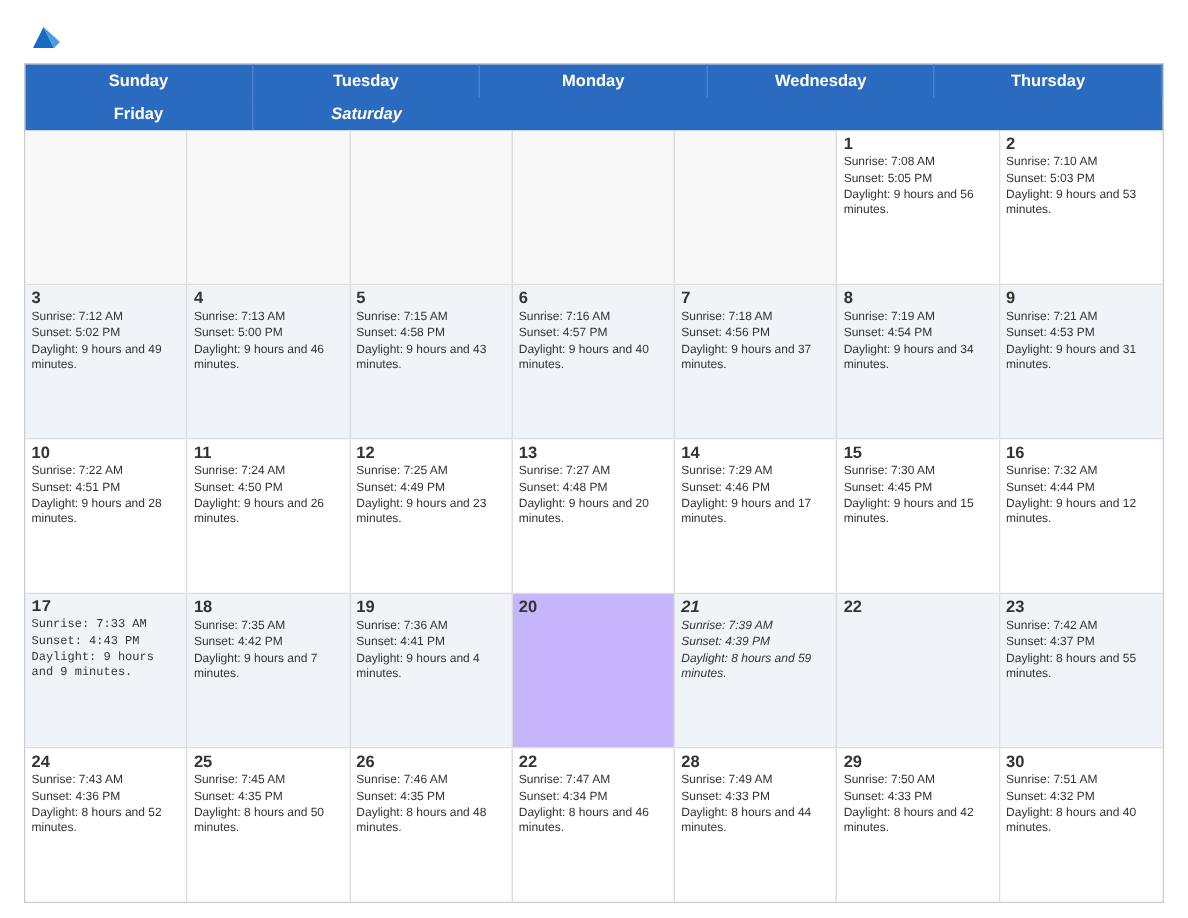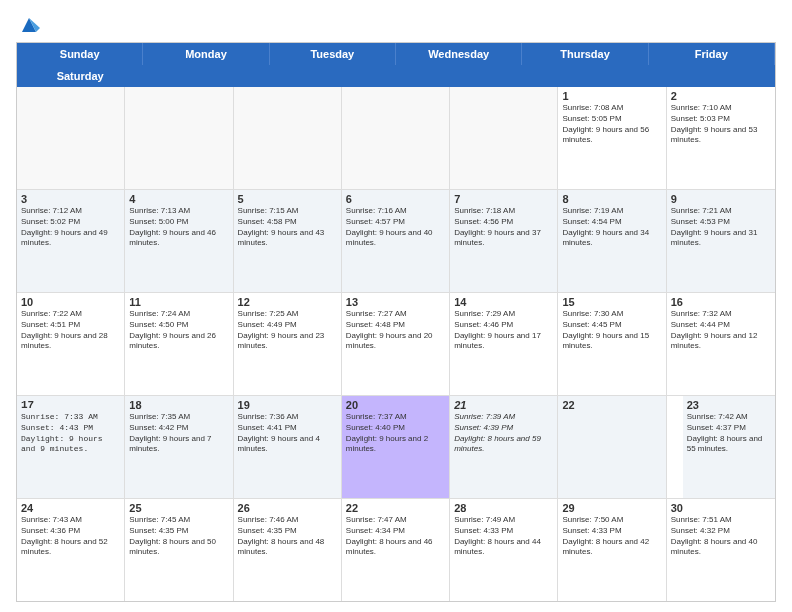--- a/index.html
+++ b/index.html
@@ -43,32 +43,32 @@
       font-weight: bold;
       color: #333;
       line-height: 1.1;
     }
     .location {
       font-size: 14px;
       color: #555;
     }
     .cal-header {
       display: grid;
-      grid-template-columns: repeat(6, 1fr);
+      grid-template-columns: repeat(5, 1fr);
       background: #2a6abf;
     }
     .cal-header-cell {
       color: #fff;
       font-size: 11px;
       font-weight: bold;
       padding: 5px 4px;
       text-align: center;
       border-right: 1px solid #4a80cc;
     }
-    .cal-header-cell:last-child { border-right: none; }
+    .cal-header-cell:last-child { border-right: none; font-style: italic; }
     .cal-body {
       flex: 1;
       display: flex;
       flex-direction: column;
     }
     .cal-row {
       display: grid;
       grid-template-columns: repeat(7, 1fr);
       flex: 1;
       border-bottom: 1px solid #ddd;
@@ -123,22 +123,22 @@
     </div>
     <div class="title-block">
       <div class="month-title"></div>
       <div class="location"></div>
     </div>
   </div>
 
   <div class="outer-border">
     <div class="cal-header">
     <div class="cal-header-cell">Sunday</div>
+        <div class="cal-header-cell">Tuesday</div>
         <div class="cal-header-cell">Monday</div>
-        <div class="cal-header-cell">Tuesday</div>
         <div class="cal-header-cell">Wednesday</div>
         <div class="cal-header-cell">Thursday</div>
         <div class="cal-header-cell">Friday</div>
         <div class="cal-header-cell">Saturday</div>
       </div>
     <div class="cal-body">
     <div class="cal-row">
           <div class="cal-cell empty"></div>
           <div class="cal-cell empty"></div>
           <div class="cal-cell empty"></div>
@@ -221,30 +221,29 @@
           <div class="cal-cell" style="background: rgb(240, 244, 248);">
             <span class="day-num">18</span>
             <div class="cell-info">Sunrise: 7:35 AM<br>Sunset: 4:42 PM<br>Daylight: 9 hours and 7 minutes.</div>
           </div>
           <div class="cal-cell" style="background: rgb(240, 244, 248);">
             <span class="day-num">19</span>
             <div class="cell-info">Sunrise: 7:36 AM<br>Sunset: 4:41 PM<br>Daylight: 9 hours and 4 minutes.</div>
           </div>
           <div class="cal-cell" style="background: #c4b5fd;">
             <span class="day-num">20</span>
-            <div class="cell-info">Sunrise: 7:37 AM<br>Sunset: 4:40 PM<br>Daylight: 9 hours and 2 minutes.</div>
           </div>
           <div class="cal-cell" style="background: rgb(240, 244, 248); font-style: italic;">
             <span class="day-num">21</span>
             <div class="cell-info">Sunrise: 7:39 AM<br>Sunset: 4:39 PM<br>Daylight: 8 hours and 59 minutes.</div>
           </div>
           <div class="cal-cell" style="background: rgb(240, 244, 248);">
             <span class="day-num">22</span>
           </div>
-          <div class="cal-cell" style="background: rgb(240, 244, 248); margin-left: 16px;">
+          <div class="cal-cell" style="background: rgb(240, 244, 248);">
             <span class="day-num">23</span>
             <div class="cell-info">Sunrise: 7:42 AM<br>Sunset: 4:37 PM<br>Daylight: 8 hours and 55 minutes.</div>
           </div>
         </div>
         <div class="cal-row">
           <div class="cal-cell">
             <span class="day-num">24</span>
             <div class="cell-info">Sunrise: 7:43 AM<br>Sunset: 4:36 PM<br>Daylight: 8 hours and 52 minutes.</div>
           </div>
           <div class="cal-cell">

